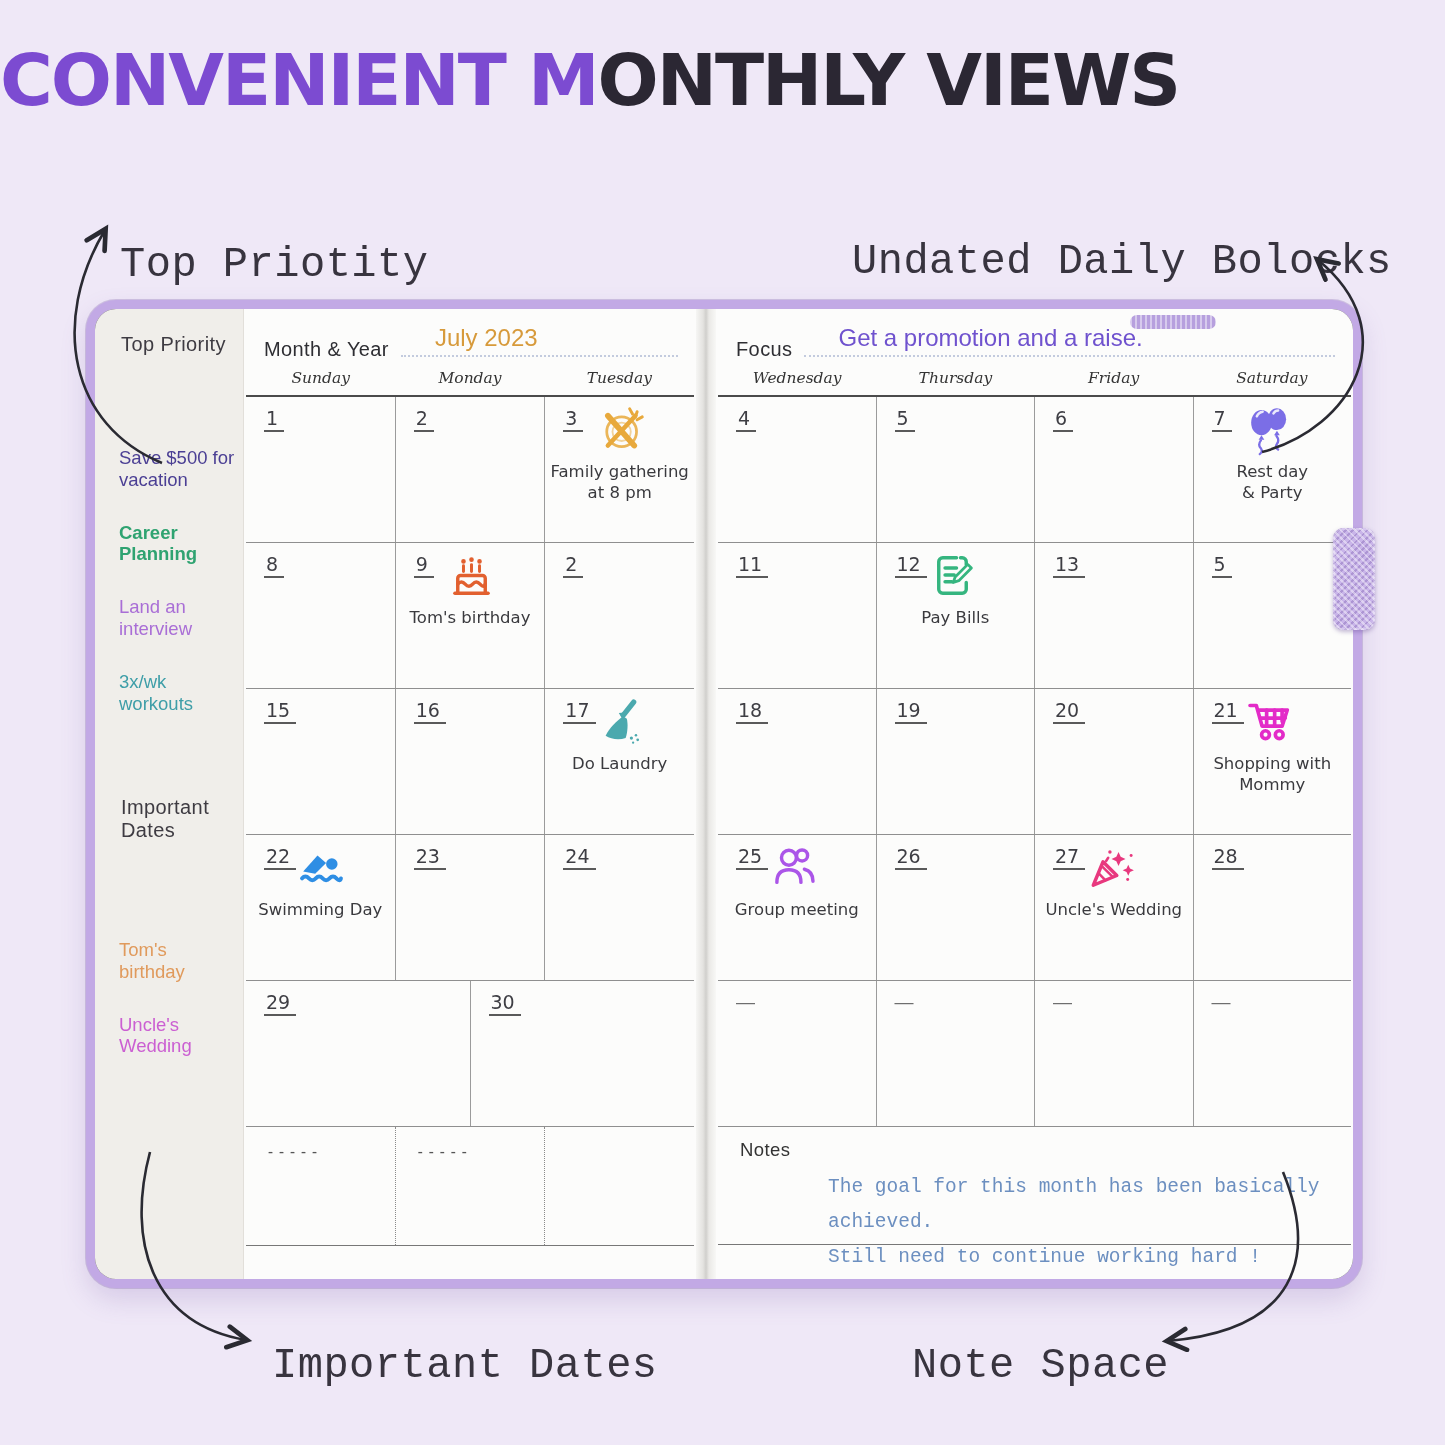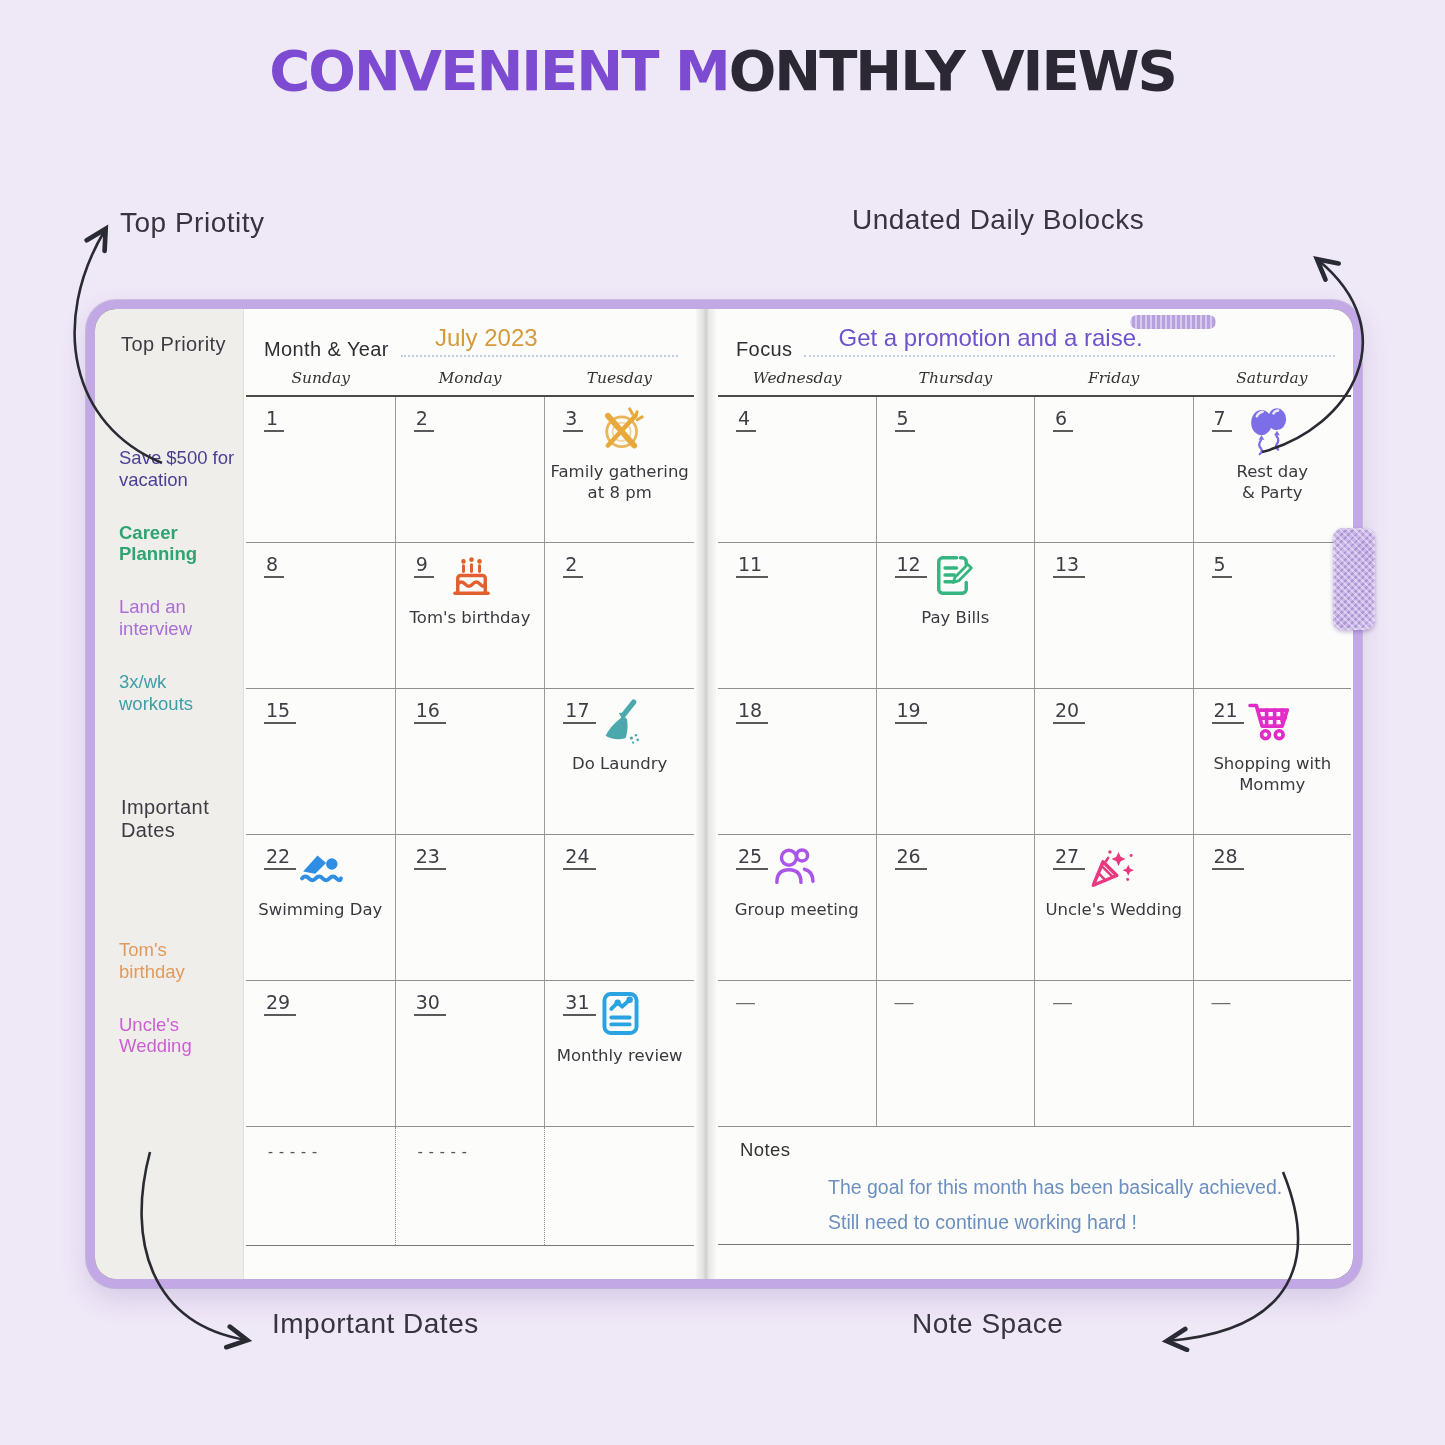--- a/index.html
+++ b/index.html
@@ -1,27 +1,27 @@
 <!DOCTYPE html>
 <html><head>
 <meta charset="utf-8">
 <style>
   html,body{margin:0;padding:0;}
   .canvas{position:relative;width:1445px;height:1445px;background:#EFE8F7;overflow:hidden;
           font-family:"Liberation Sans", sans-serif;}
 
   
-  .headline{position:absolute;top:38px;left:0;width:100%;text-align:center;
-            font-family:"DejaVu Sans", sans-serif;font-weight:700;font-size:56px;
+  .headline{position:absolute;top:38px;left:0;width:100%;
+            font-family:"DejaVu Sans", sans-serif;font-weight:700;font-size:72px;
             letter-spacing:-2px;color:#2B2733;white-space:nowrap;}
   .headline .hl-purple{color:#7C4BD1;}
 
   
-  .callout{position:absolute;font-family:Liberation Sans, sans-serif;font-weight:300;
-           font-size:28px;color:#38343F;letter-spacing:.5px;white-space:nowrap;}
+  .callout{position:absolute;font-family:Liberation Mono, monospace;font-weight:300;
+           font-size:42px;color:#38343F;letter-spacing:.5px;white-space:nowrap;margin-top:34px;}
   #callout-tl{left:120px;top:207px;}
   #callout-tr{left:852px;top:204px;}
   #callout-bl{left:272px;top:1308px;}
   #callout-br{left:912px;top:1308px;}
 
   
   .planner{position:absolute;left:86px;top:300px;width:1276px;height:988px;
            background:#C2A9E5;border-radius:30px;padding:9px;box-sizing:border-box;
            box-shadow:0 0 0 1px rgba(110,80,160,.25), 0 12px 26px rgba(120,90,170,.20);}
   .pages{position:relative;display:flex;width:100%;height:100%;background:#404040;
@@ -77,21 +77,21 @@
   .bottom-row{display:flex;height:118px;border-bottom:1.5px solid #777;margin:0 2px;}
   .bcell{flex:1;border-left:1px dotted #8A8A8A;box-sizing:border-box;}
   .bcell:first-child{border-left:none;}
   .bdash{margin:16px 0 0 20px;font-size:15px;letter-spacing:2px;color:#555;
          font-family:"DejaVu Sans Mono", monospace;}
 
   .notes-area{height:118px;border-bottom:1.5px solid #777;margin:0 2px;box-sizing:border-box;
               padding:12px 0 0 22px;}
   .notes-label{font-size:18.5px;color:#333;letter-spacing:.4px;}
   .notes-text{margin:9px 0 0 88px;font-size:19.5px;color:#6C8FC0;line-height:1.8;
-              white-space:pre-line;font-family:Liberation Sans, sans-serif;}
+              white-space:pre-line;font-family:Liberation Mono, monospace;}
 
   
   .arrows{position:absolute;left:0;top:0;width:1445px;height:1445px;pointer-events:none;}
 </style>
 </head>
 <body>
 
 <div class="canvas">
 
   <div class="headline">
@@ -175,27 +175,20 @@
                     <circle cx="33" cy="21" r="5" fill="currentColor"></circle>
                     <path d="M8 27.5 L20.5 13.5 l7.5 6.5 -9.5 9.5 z" fill="currentColor"></path>
                     <path d="M7 33.5 q3 -3.2 6 0 t6 0 t6 0 t6 0 t6 0 t4 0" stroke="currentColor" stroke-width="3.4" fill="none" stroke-linecap="round"></path>
                   </svg></span><div class="event-label">Swimming Day</div></div>
               <div class="cell"><span class="date-num">23</span></div>
               <div class="cell"><span class="date-num">24</span></div>
             </div>
             <div class="week-row">
               <div class="cell"><span class="date-num">29</span></div>
               <div class="cell"><span class="date-num">30</span></div>
-              <div class="cell"><span class="date-num">31</span><span class="event-icon" style="color: rgb(42, 163, 226);"><svg viewBox="0 0 48 48" fill="none" stroke="currentColor" stroke-width="3.4" stroke-linecap="round" stroke-linejoin="round">
-                    <rect x="10" y="7" width="28" height="34" rx="5.5"></rect>
-                    <path d="M16 20 l5.5 -5.5 4 3.5 6.5 -6"></path>
-                    <circle cx="21.5" cy="14.5" r="1.1" fill="currentColor"></circle>
-                    <circle cx="32" cy="12" r="1.1" fill="currentColor"></circle>
-                    <path d="M16 27.5 h16 M16 33.5 h16"></path>
-                  </svg></span><div class="event-label">Monthly review</div></div>
             </div>
           </div>
         <div class="bottom-row" id="bottom-row-left">
             <div class="bcell">
               <div class="bdash">-----</div>
             </div>
             <div class="bcell">
               <div class="bdash">-----</div>
             </div>
             <div class="bcell"></div>

